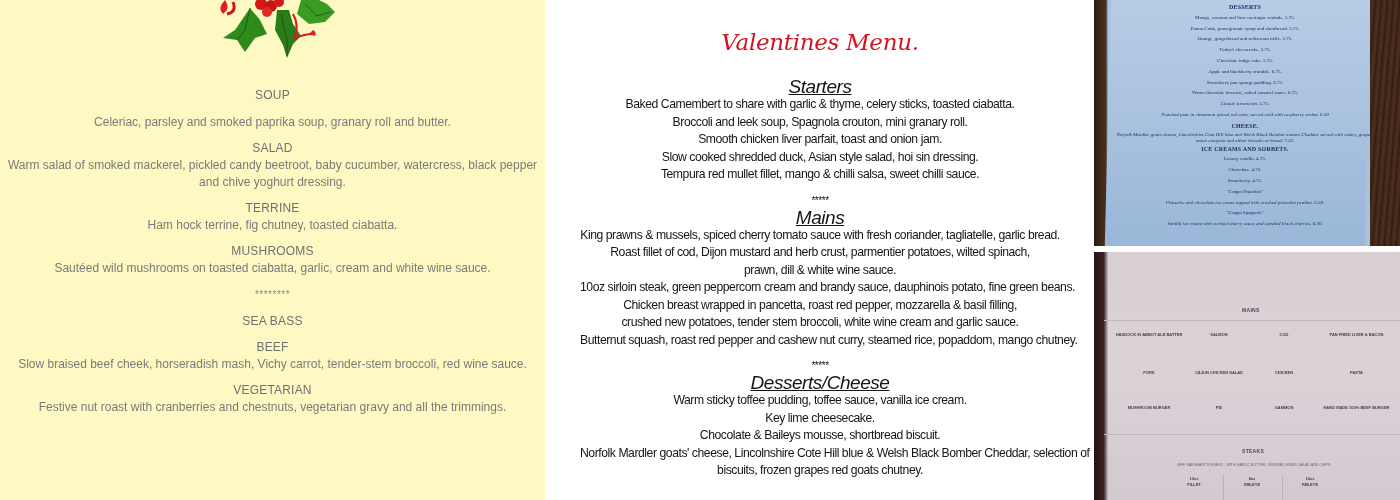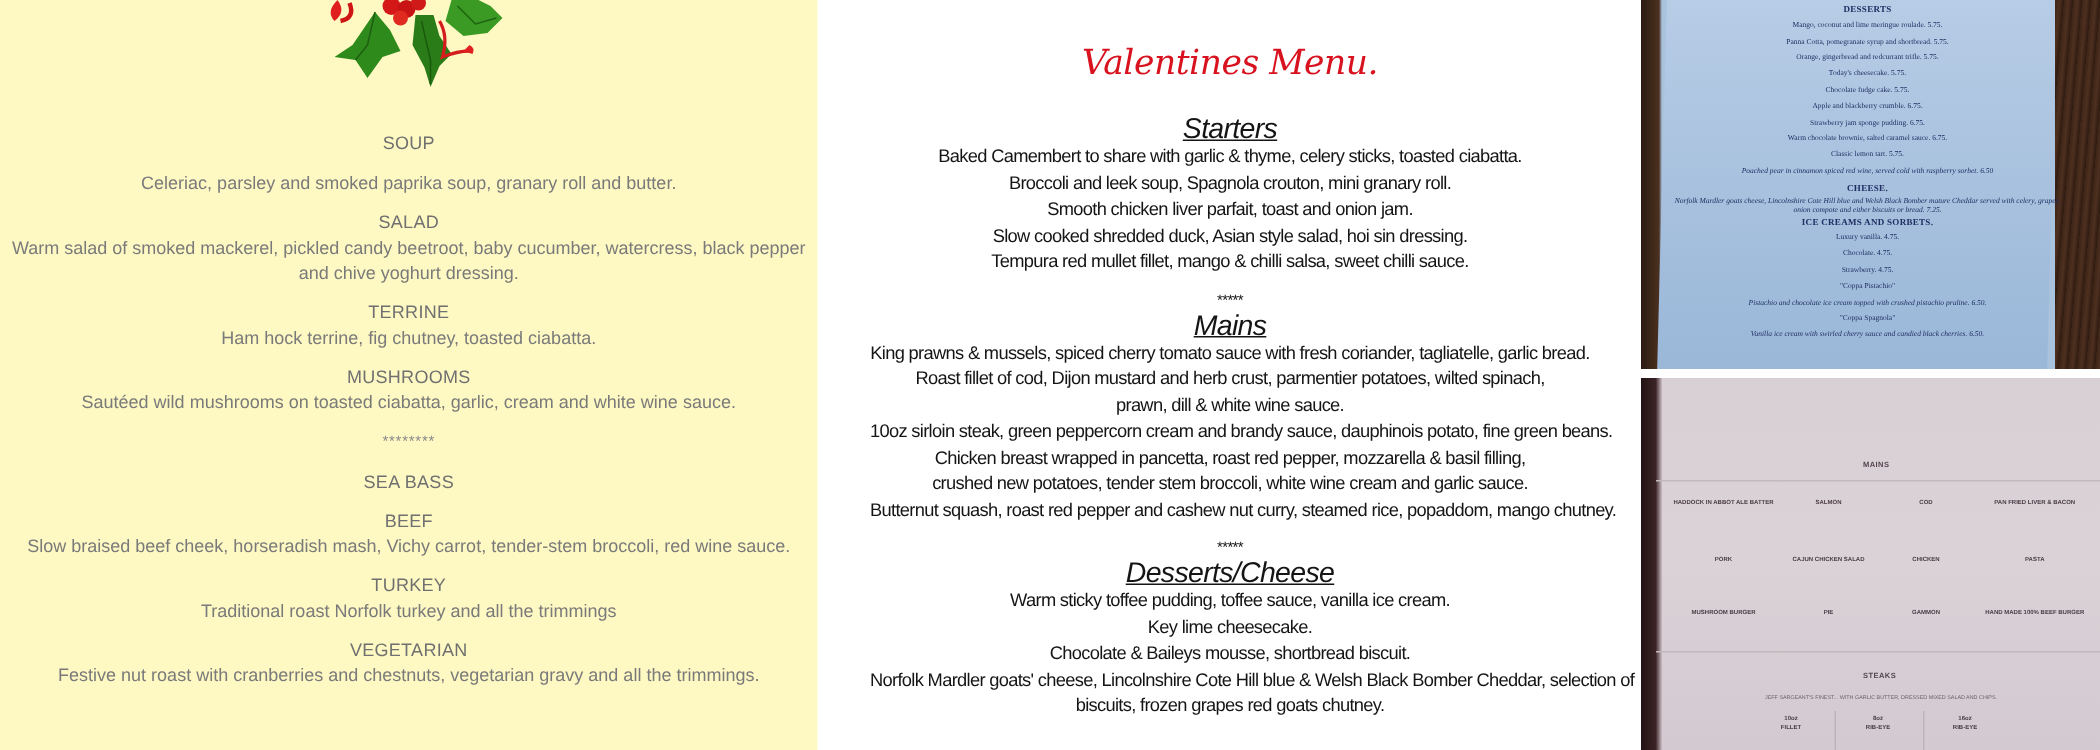--- a/index.html
+++ b/index.html
@@ -132,24 +132,20 @@
       <div class="l-title">MUSHROOMS</div>
       <div class="l-desc">Sautéed wild mushrooms on toasted ciabatta, garlic, cream and white wine sauce.</div>
     </div>
     <div class="l-divider">********</div>
     <div class="l-section">
       <div class="l-title">SEA BASS</div>
     </div>
     <div class="l-section">
       <div class="l-title">BEEF</div>
       <div class="l-desc">Slow braised beef cheek, horseradish mash, Vichy carrot, tender-stem broccoli, red wine sauce.</div>
-    </div>
-    <div class="l-section">
-      <div class="l-title">TURKEY</div>
-      <div class="l-desc">Traditional roast Norfolk turkey and all the trimmings</div>
     </div>
     <div class="l-section">
       <div class="l-title">VEGETARIAN</div>
       <div class="l-desc">Festive nut roast with cranberries and chestnuts, vegetarian gravy and all the trimmings.</div>
     </div>
   </div>
 </section>
 
 <section class="mid-panel">
   <div class="val-title">Valentines Menu.</div>

